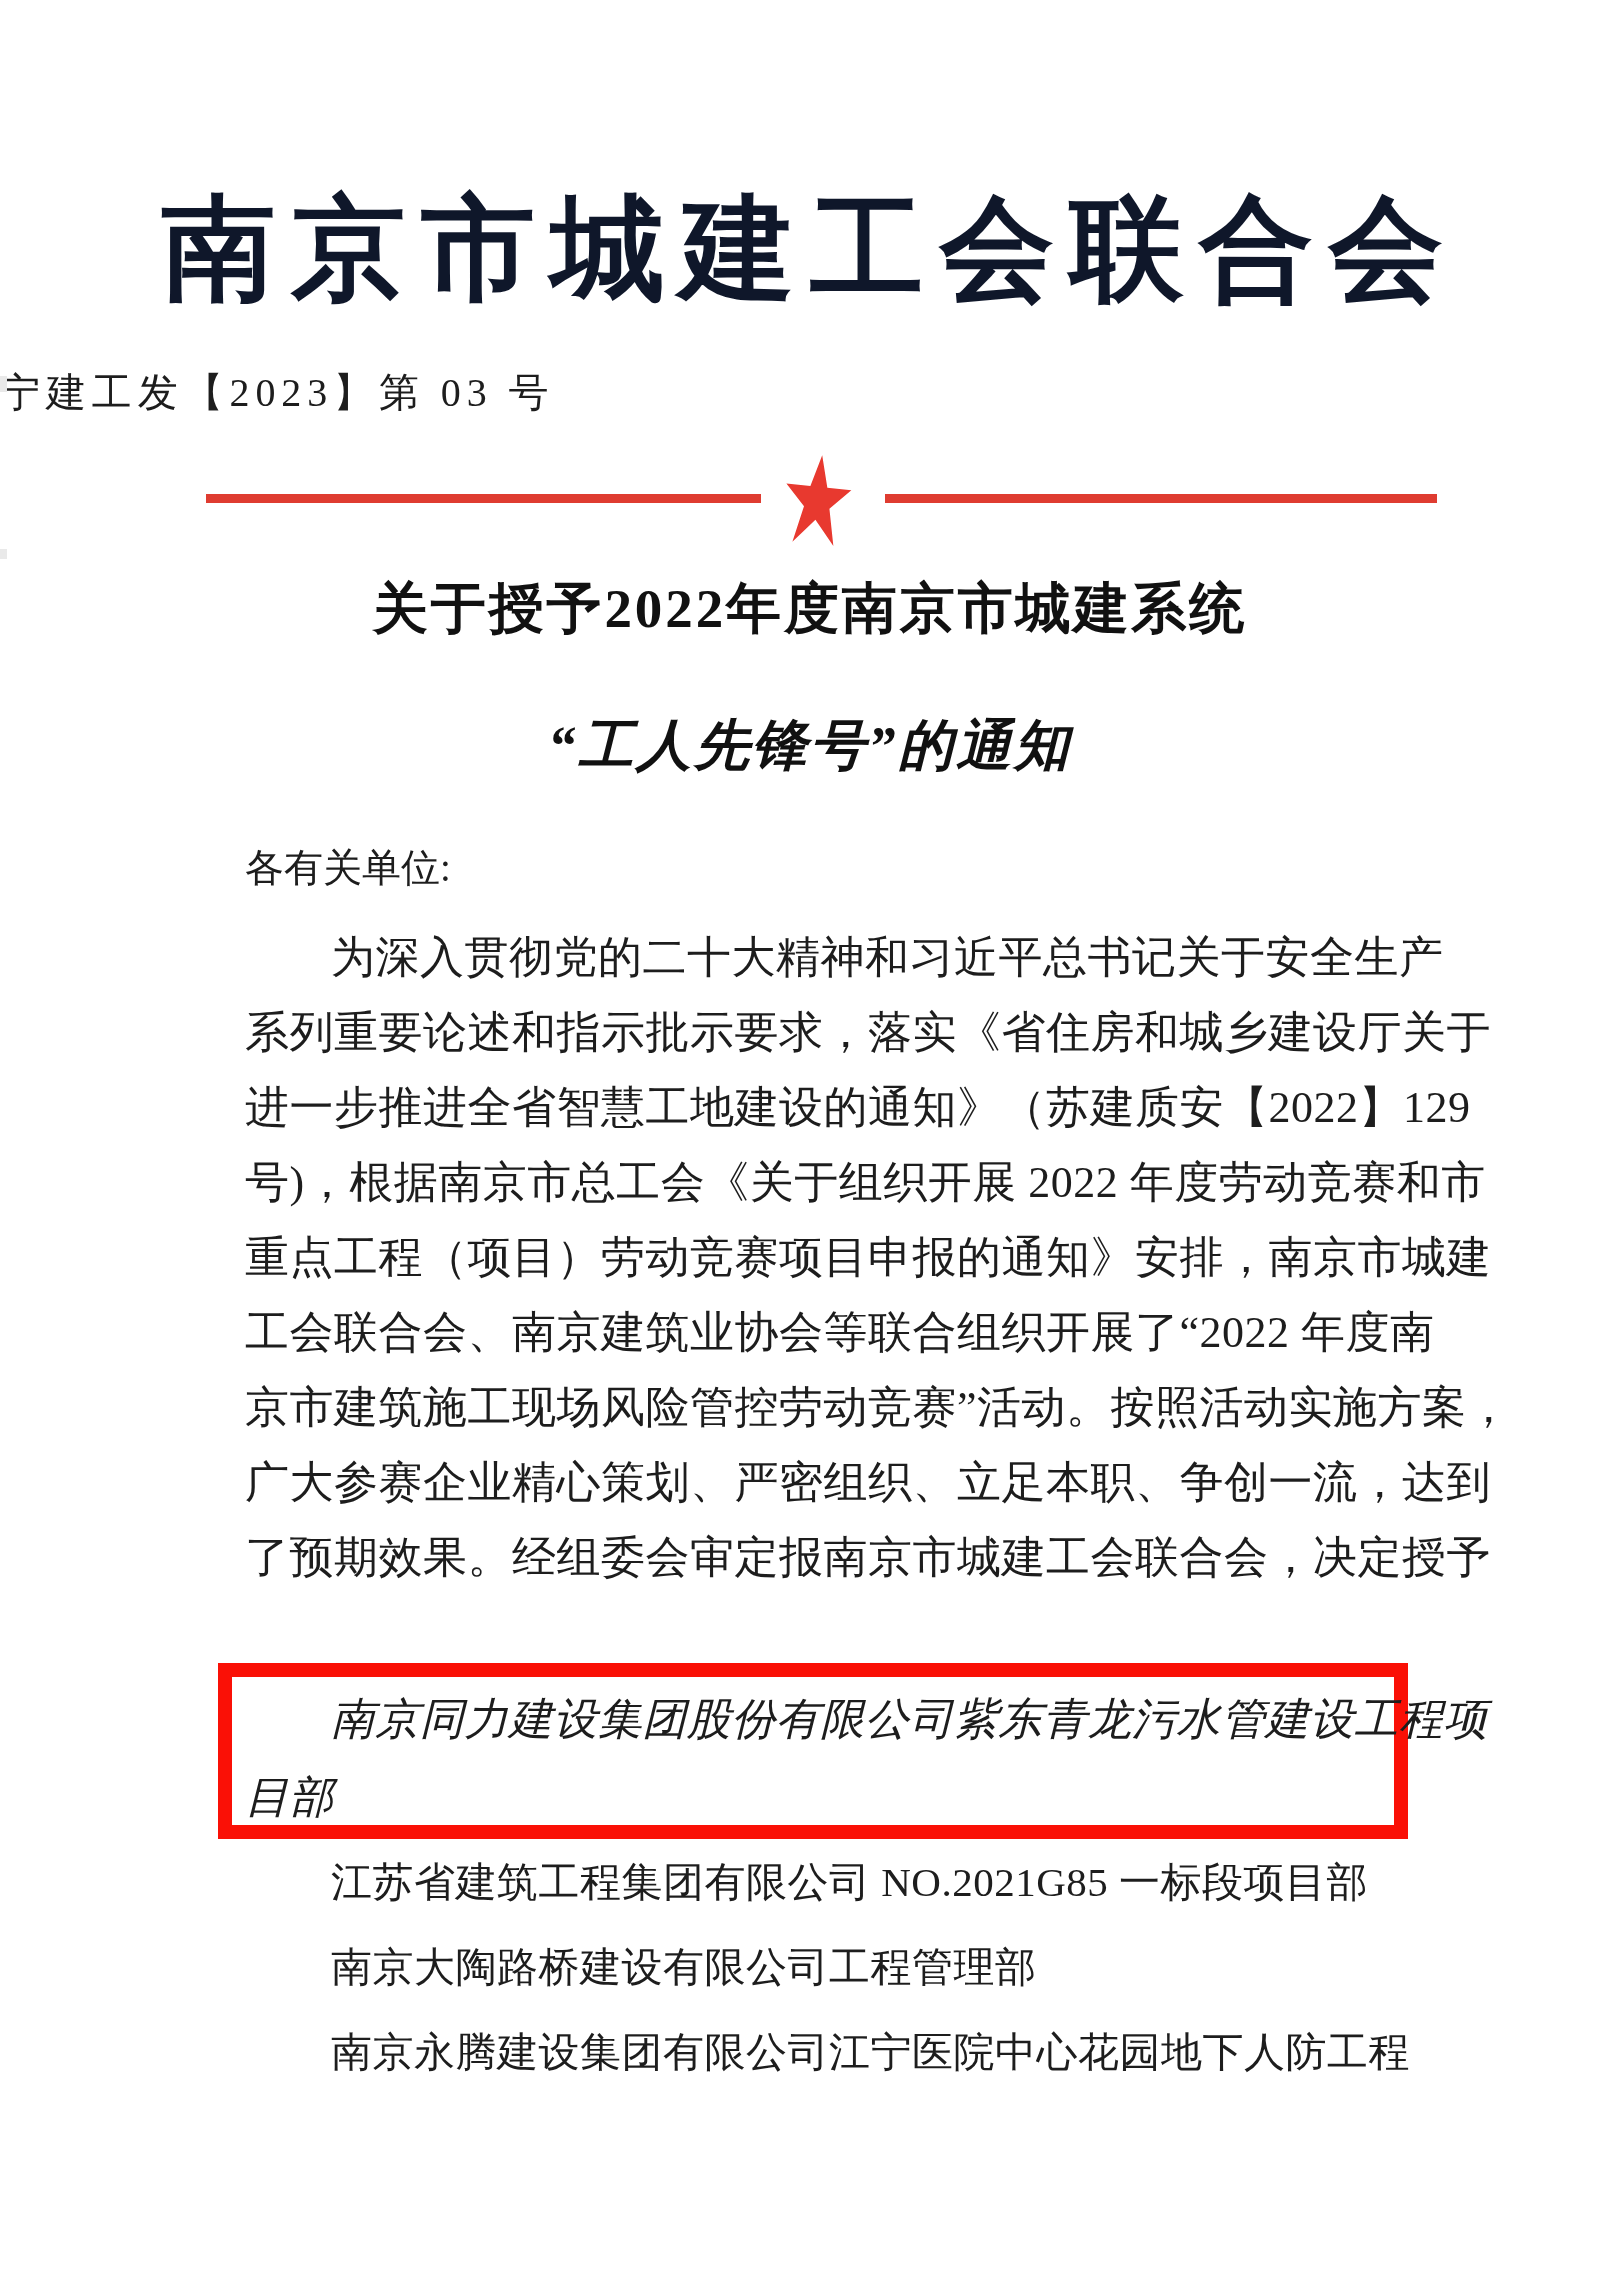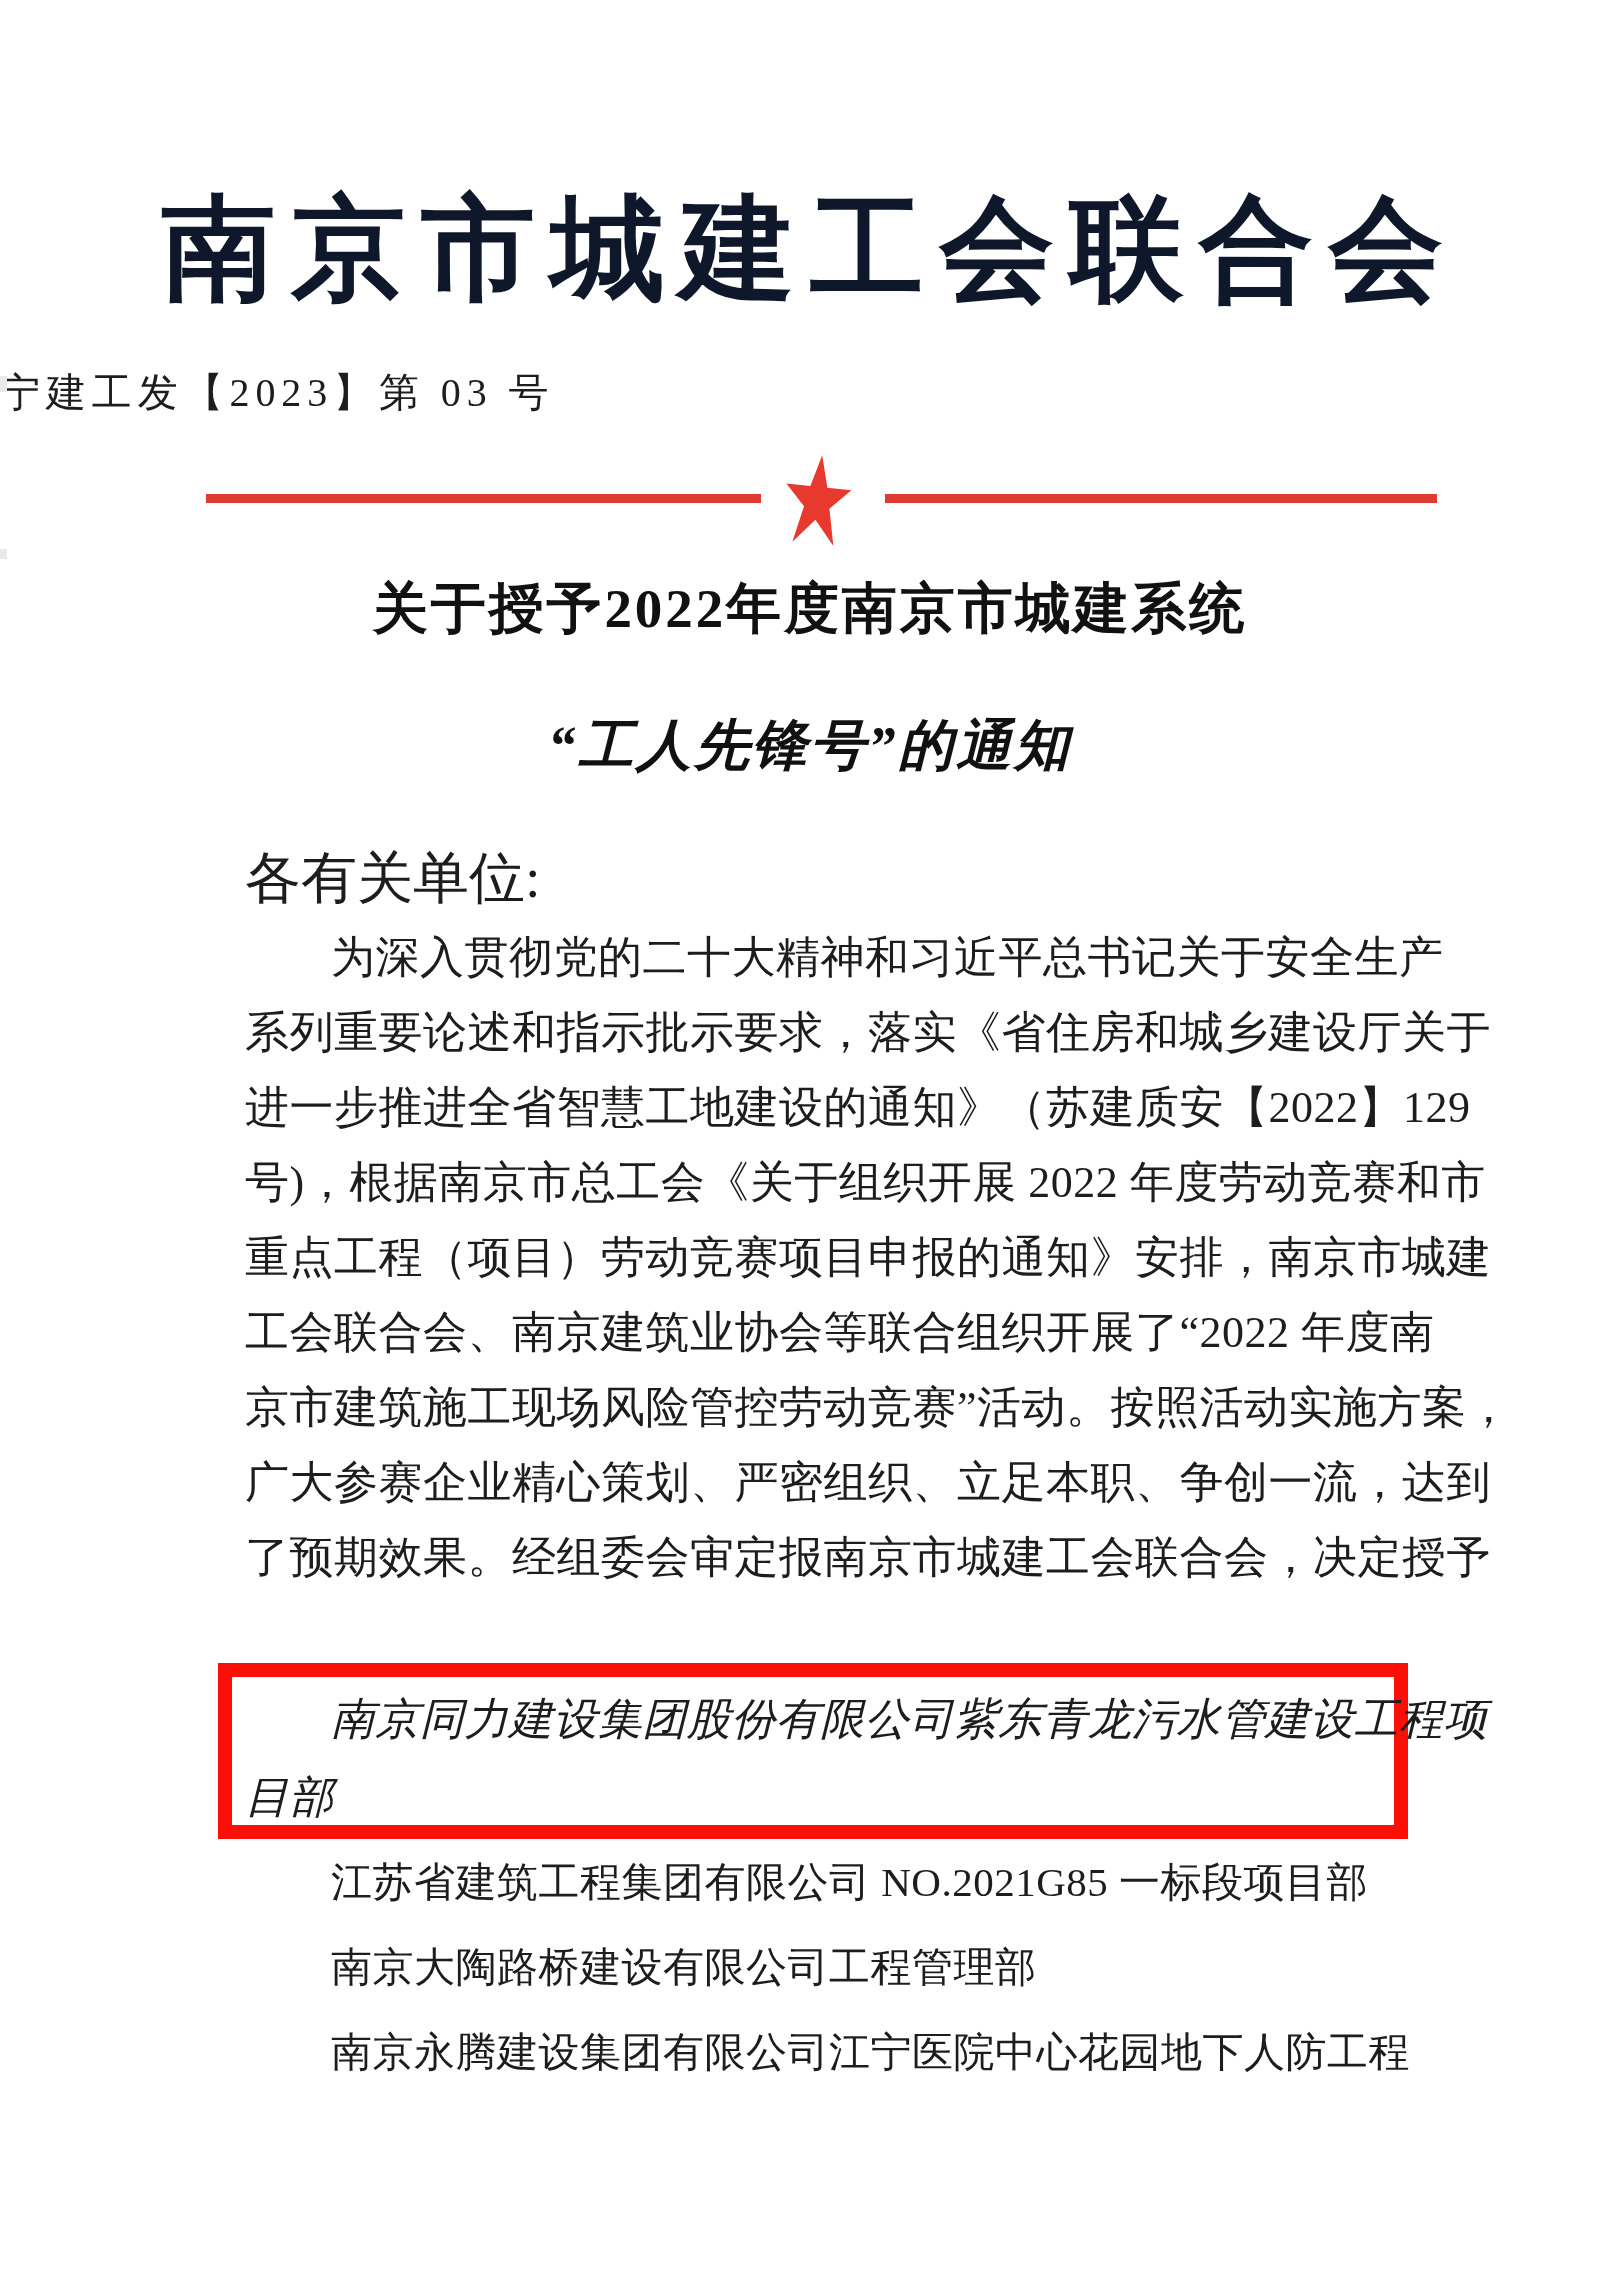--- a/index.html
+++ b/index.html
@@ -61,21 +61,21 @@
     letter-spacing: 2.9px;
     color: #111111;
     white-space: nowrap;
   }
   .heading-line.l1 { top: 572px; }
   .heading-line.l2 { top: 709px; font-style: italic; }
   .salutation {
     position: absolute;
     left: 245px;
     top: 841px;
-    font-size: 56px;
+    font-size: 39px;
     color: #1d1d1d;
     white-space: nowrap;
   }
   .paragraph {
     position: absolute;
     left: 245px;
     top: 920px;
     width: 1168px;
   }
   .paragraph .line {

